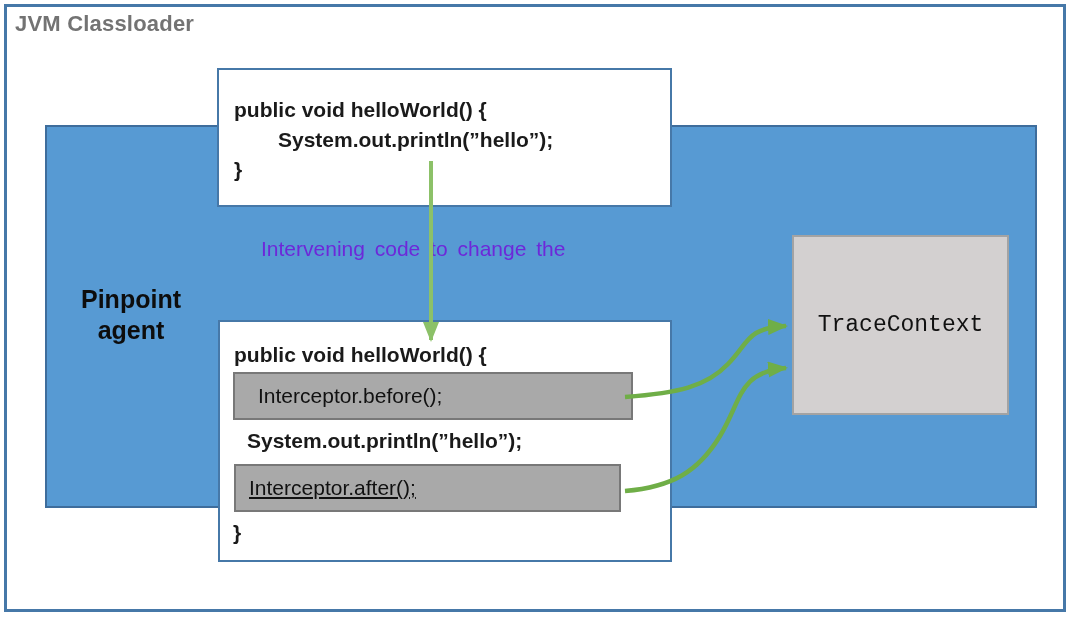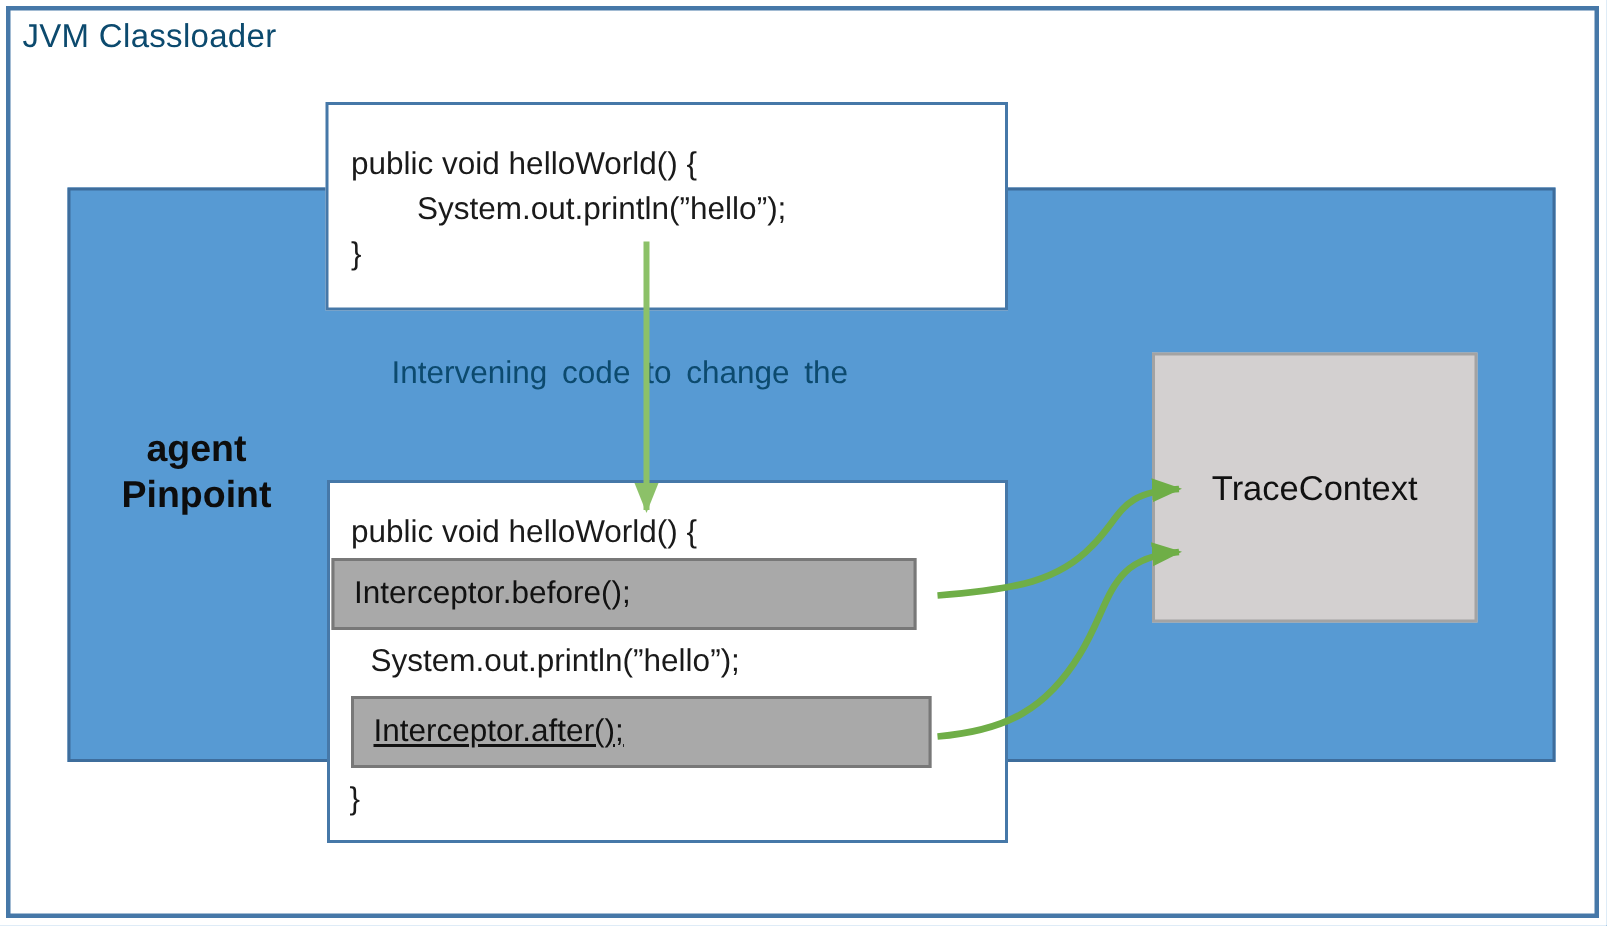--- a/index.html
+++ b/index.html
@@ -12,21 +12,21 @@
     overflow:hidden;
   }
   
   .outer-box{
     position:absolute;left:4px;top:4px;width:1056px;height:602px;
     border:3px solid var(--outer-border,#4678a8);
     background:#ffffff;
   }
   .title{
     position:absolute;left:15px;top:11px;
-    font-size:22px;font-weight:normal;color:#0c4a6e;
+    font-size:22px;font-weight:bold;color:#737373;
     letter-spacing:0.2px;
   }
   
   .agent-box{
     position:absolute;left:45px;top:125px;width:988px;height:379px;
     background:var(--agent-fill,#579ad3);
     border:2px solid var(--agent-border,#3e6d9c);
   }
   .agent-label{
     position:absolute;left:58px;top:284px;width:146px;
@@ -34,73 +34,73 @@
     line-height:31px;
   }
   
   .code-box{
     position:absolute;background:#ffffff;
     border:2px solid var(--codebox-border,#4678a8);
     font-size:21px;color:#1a1a1a;
   }
   .code-box.top{left:217px;top:68px;width:451px;height:135px;}
   .code-box.bottom{left:218px;top:320px;width:450px;height:238px;}
-  .code-line{position:absolute;white-space:nowrap;}
+  .code-line{position:absolute;white-space:nowrap;font-weight:bold;}
   .top .l1{left:15px;top:28px;}
   .top .l2{left:59px;top:58px;}
   .top .l3{left:15px;top:88px;}
   .bottom .l1{left:14px;top:21px;}
   .bottom .l2{left:27px;top:107px;}
   .bottom .l3{left:13px;top:199px;}
   
   .interceptor{
     position:absolute;height:44px;
     background:var(--interceptor-fill,#a9a9a9);
     border:2px solid var(--interceptor-border,#787878);
     display:flex;align-items:center;
     font-size:21px;color:#111;
   }
   .interceptor span{padding-left:13px;white-space:nowrap;}
-  .interceptor.before{left:1px;top:50px;width:386px;}
+  .interceptor.before{left:13px;top:50px;width:386px;padding-left:10px;}
   .interceptor.after{left:14px;top:142px;width:383px;text-decoration:underline;}
   
   .annotation{
     position:absolute;left:261px;top:234px;
-    font-size:21px;line-height:30px;color:#0c4a6e;
+    font-size:21px;line-height:30px;color:#6d28d9;
     word-spacing:4px;white-space:nowrap;
   }
   
   .trace-box{
-    position:absolute;left:768px;top:235px;width:213px;height:176px;
+    position:absolute;left:792px;top:235px;width:213px;height:176px;
     background:var(--trace-fill,#d3d0d0);
     border:2px solid var(--trace-border,#a3a3a3);
     display:flex;align-items:center;justify-content:center;
-    font-size:23px;color:#111;
+    font-size:23px;color:#111;font-family:Liberation Mono, monospace;
   }
   
   svg.arrows{position:absolute;left:0;top:0;pointer-events:none;}
   .arrow-curved{stroke:var(--arrow-green,#6fae47);stroke-width:4.5;fill:none;}
   .arrow-straight{stroke:var(--arrow-green-light,#8cc168);stroke-width:4;fill:none;}
   .mk-dark{fill:var(--arrow-green,#6fae47);}
   .mk-light{fill:var(--arrow-green-light,#8cc168);}
 </style>
 </head>
 <body>
 
 <div class="canvas">
 
   <div class="outer-box"></div>
 
   <div class="title">JVM Classloader</div>
 
   <div class="agent-box"></div>
 
   <div class="agent-label">
+    <div>Pinpoint</div>
     <div>agent</div>
-    <div>Pinpoint</div>
   </div>
 
   <div class="code-box top">
     <div class="code-line l1">public void helloWorld() {</div>
     <div class="code-line l2">System.out.println(”hello”);</div>
     <div class="code-line l3">}</div>
   </div>
 
   <div class="annotation">
     <div>Intervening code to change the</div>

